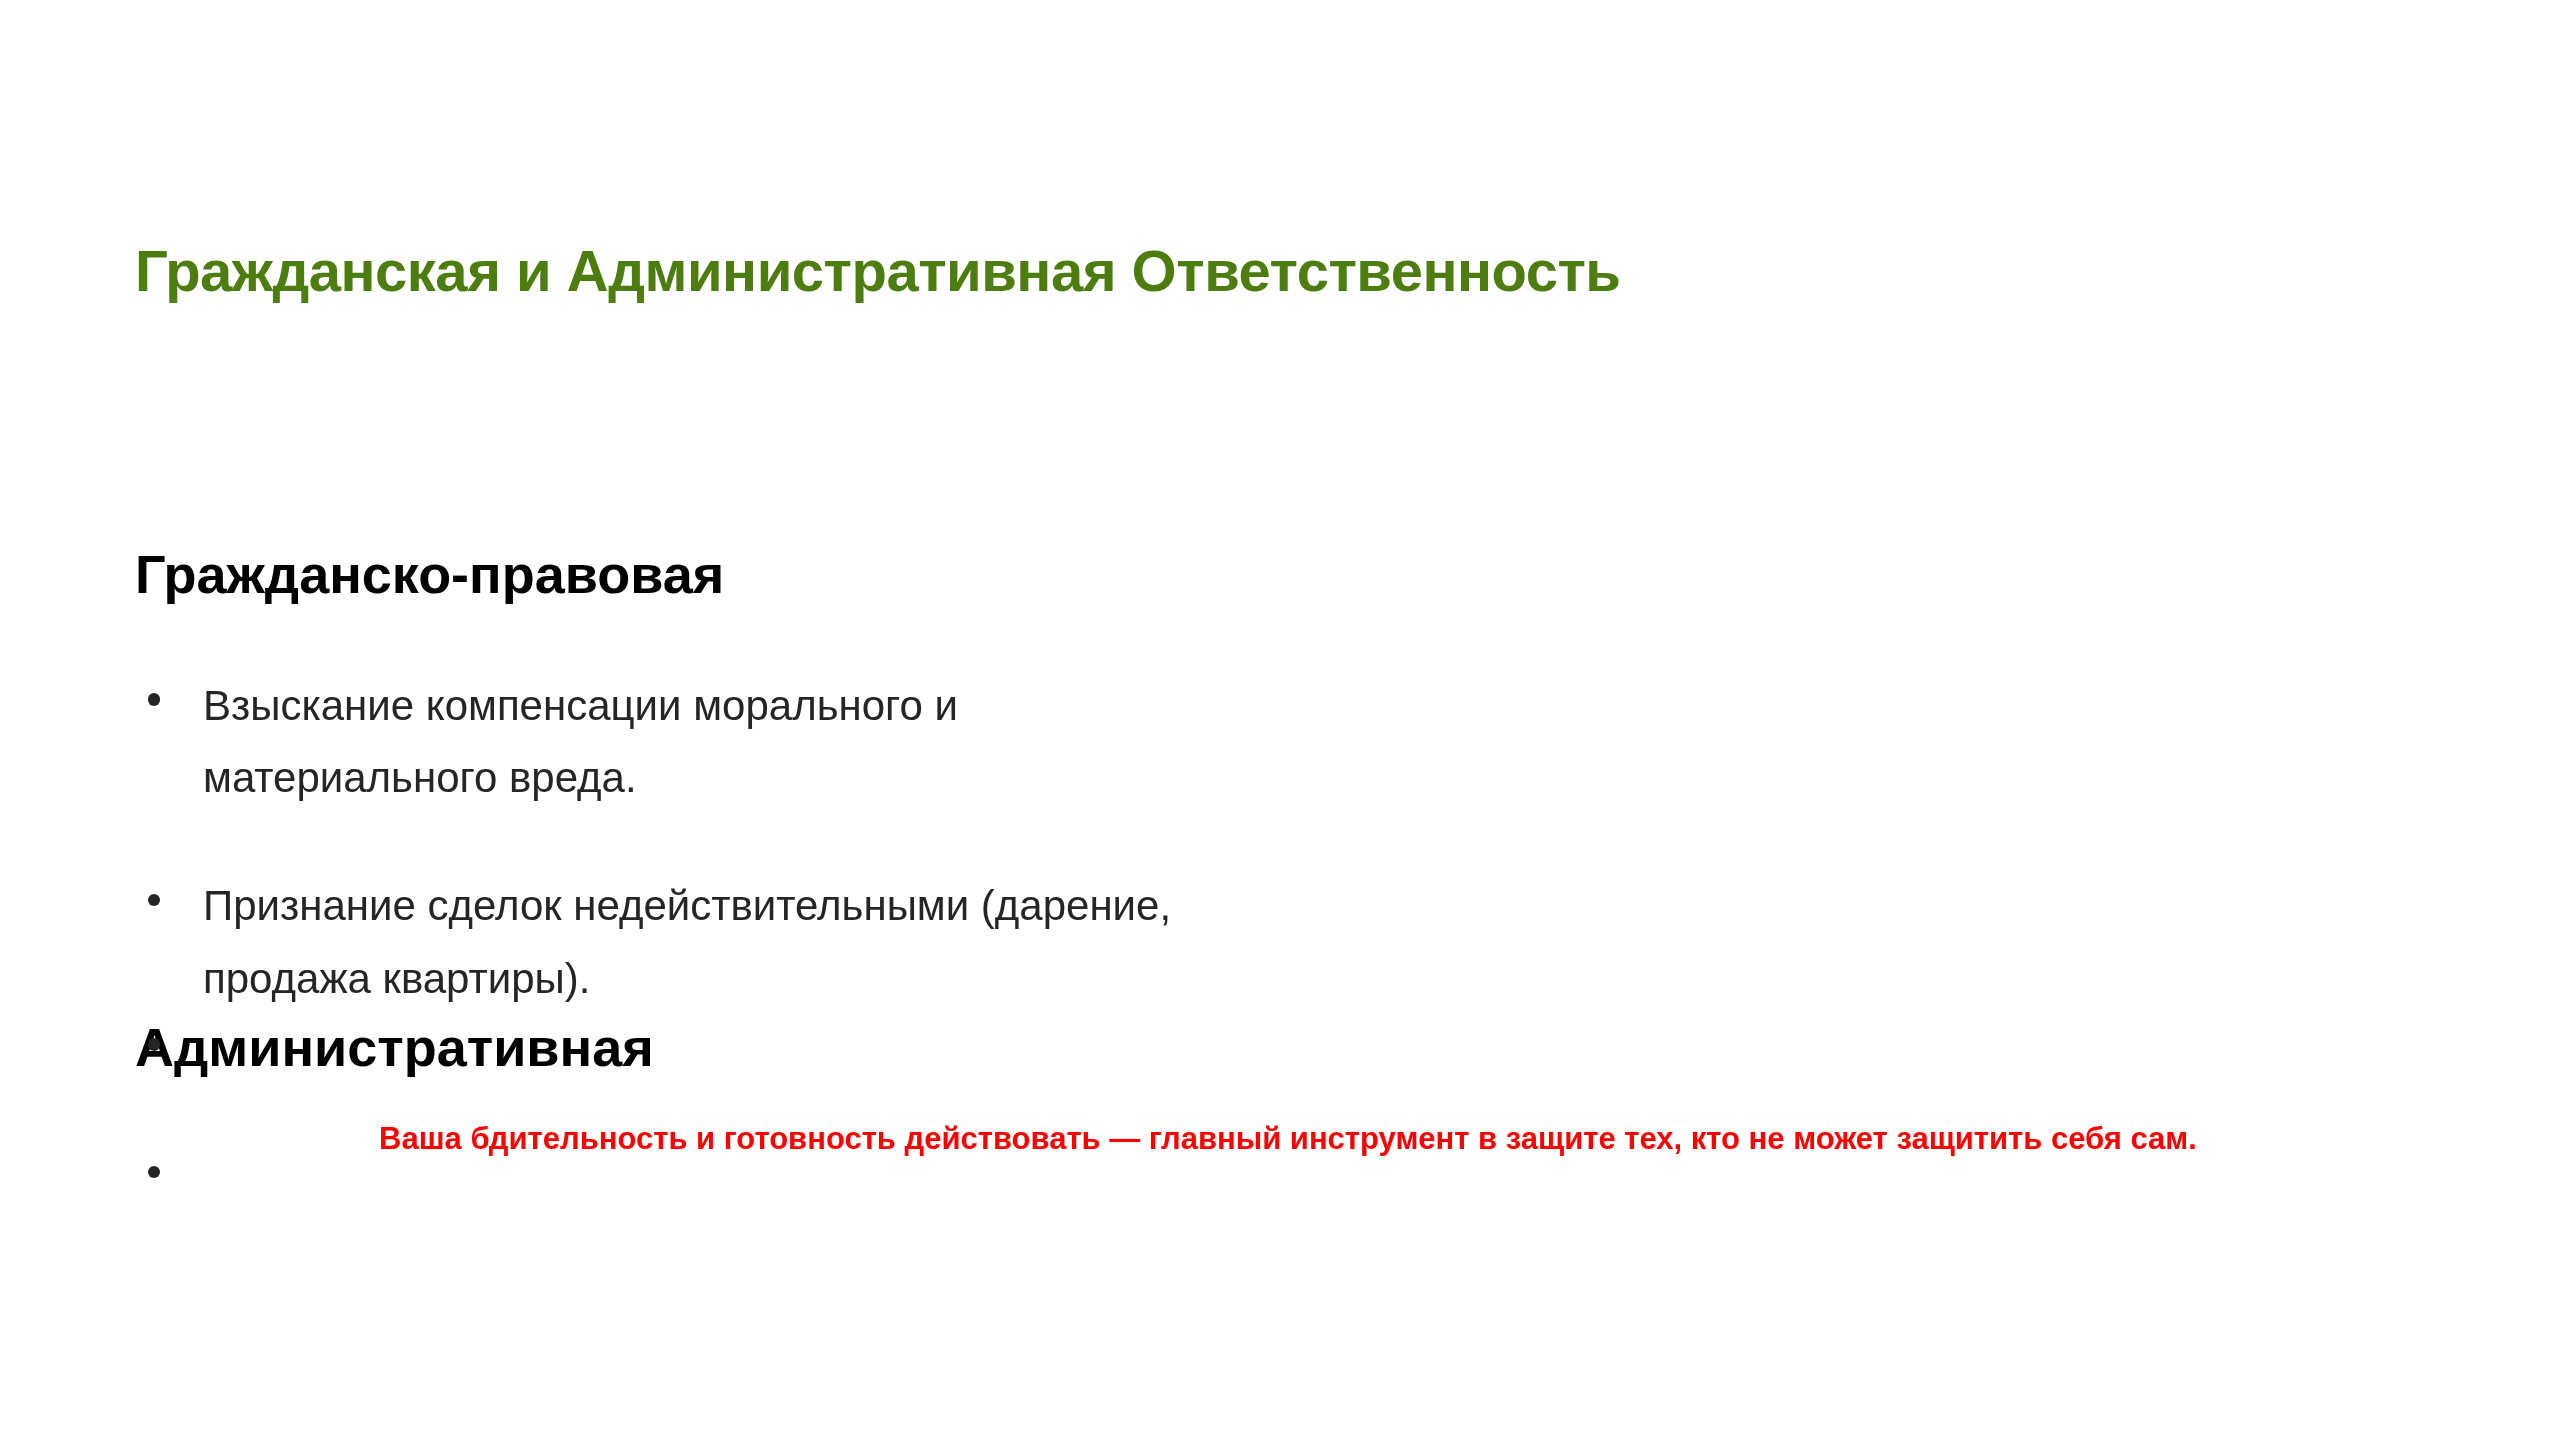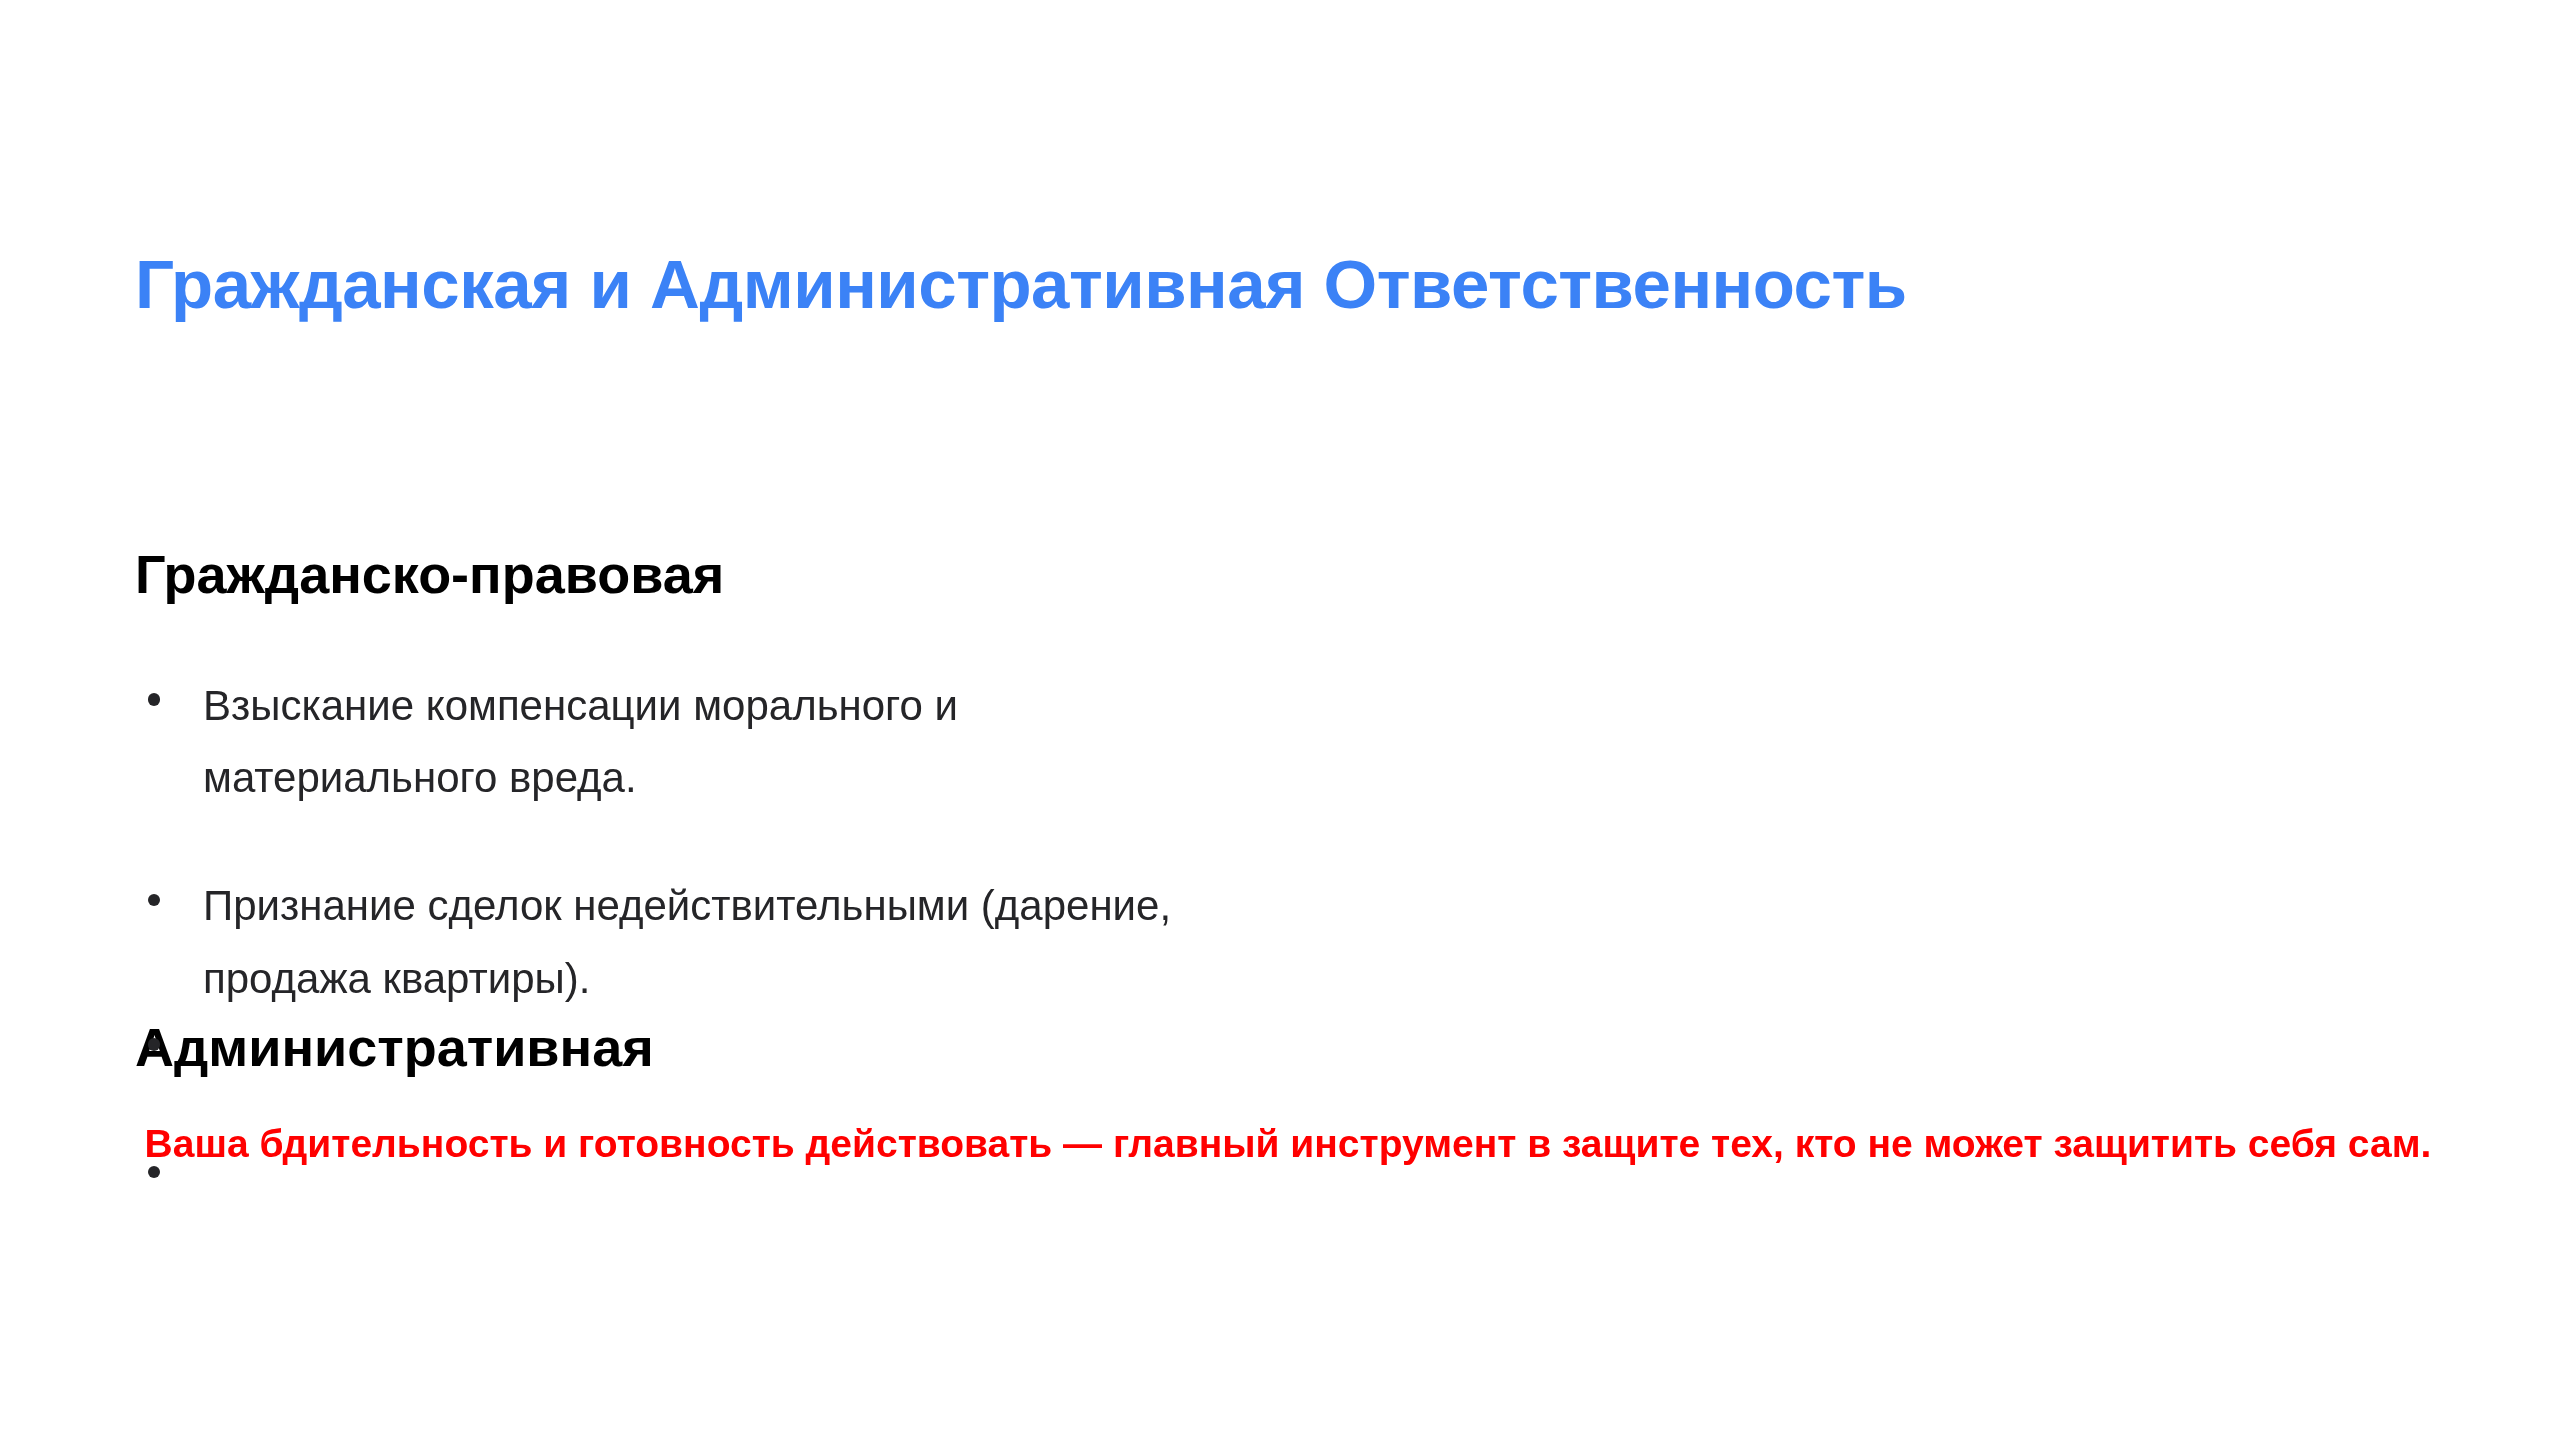--- a/index.html
+++ b/index.html
@@ -17,24 +17,24 @@
     background: #ffffff;
     overflow: hidden;
   }
 
   
   .slide-title {
     position: absolute;
     left: 135px;
     top: 200px;
     width: 2318px;
-    font-size: 69px;
+    font-size: 58px;
     line-height: 1.12;
     font-weight: bold;
-    color: #3b82f6;
+    color: #4d7c0f;
     letter-spacing: -0.5px;
     white-space: nowrap;
   }
 
   
   .columns {
     position: absolute;
     left: 0;
     top: 542px;
     width: 2576px;
@@ -93,21 +93,21 @@
     margin-bottom: 56px;
   }
 
   
   .emphasis {
     position: absolute;
     left: 0;
     top: 1119px;
     width: 2576px;
     text-align: center;
-    font-size: 39px;
+    font-size: 31px;
     font-weight: bold;
     color: #FF0000;
     line-height: 1.3;
     white-space: nowrap;
   }
 </style>
 </head>
 <body>
 
 <div class="slide">

